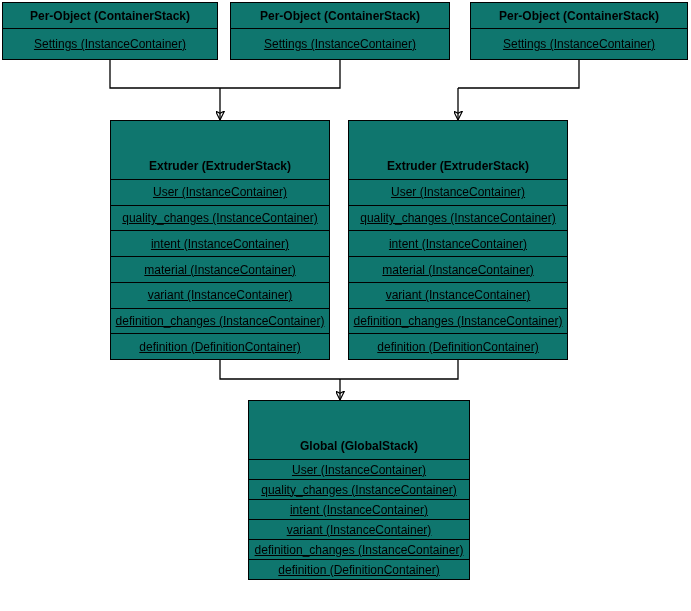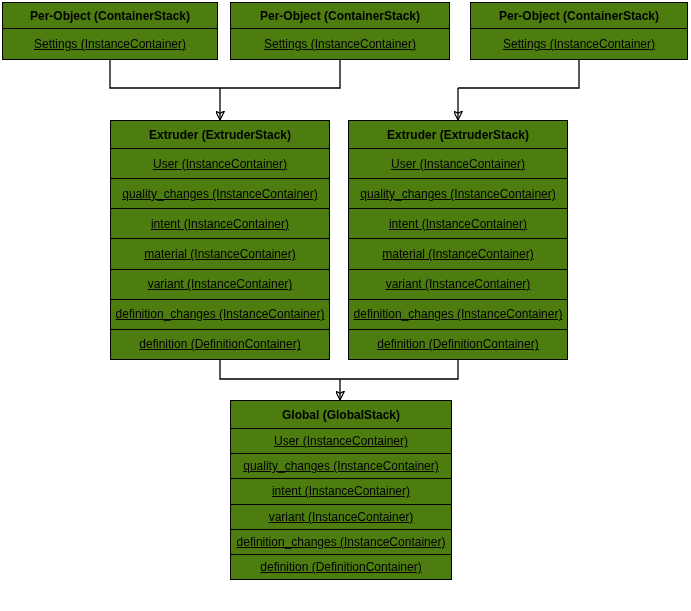--- a/index.html
+++ b/index.html
@@ -13,21 +13,21 @@
     height: 611px;
     background: #ffffff;
     font-family: "Liberation Sans", sans-serif;
     font-size: 12px;
     color: #000000;
     overflow: hidden;
   }
   .stack {
     position: absolute;
     box-sizing: border-box;
-    background: #4d7c0f;
+    background: #0f766e;
     border: 1.3px solid #000000;
     display: flex;
     flex-direction: column;
     text-align: center;
     z-index: 2;
   }
   .stack-title {
     font-weight: bold;
     display: flex;
     align-items: center;
@@ -37,28 +37,28 @@
   .stack-row {
     flex: 1 1 auto;
     border-top: 1.3px solid #000000;
     display: flex;
     align-items: center;
     justify-content: center;
     white-space: nowrap;
     text-decoration: underline;
   }
   .stack--top .stack-title { flex: 0 0 25px; }
-  .stack--tall .stack-title { flex: 0 0 27px; }
+  .stack--tall .stack-title { flex: 0 0 27px; margin-top: 31px; }
 
   #po1 { left: 2px;   top: 2px;   width: 216px; height: 58px; }
   #po2 { left: 230px; top: 2px;   width: 220px; height: 58px; }
   #po3 { left: 470px; top: 2px;   width: 218px; height: 58px; }
   #ex1 { left: 110px; top: 120px; width: 220px; height: 240px; }
   #ex2 { left: 348px; top: 120px; width: 220px; height: 240px; }
-  #gl  { left: 230px; top: 400px; width: 222px; height: 180px; }
+  #gl  { left: 248px; top: 400px; width: 222px; height: 180px; }
 
   #connector-layer {
     position: absolute;
     left: 0;
     top: 0;
     width: 691px;
     height: 611px;
     z-index: 1;
   }
   #connector-layer path {

